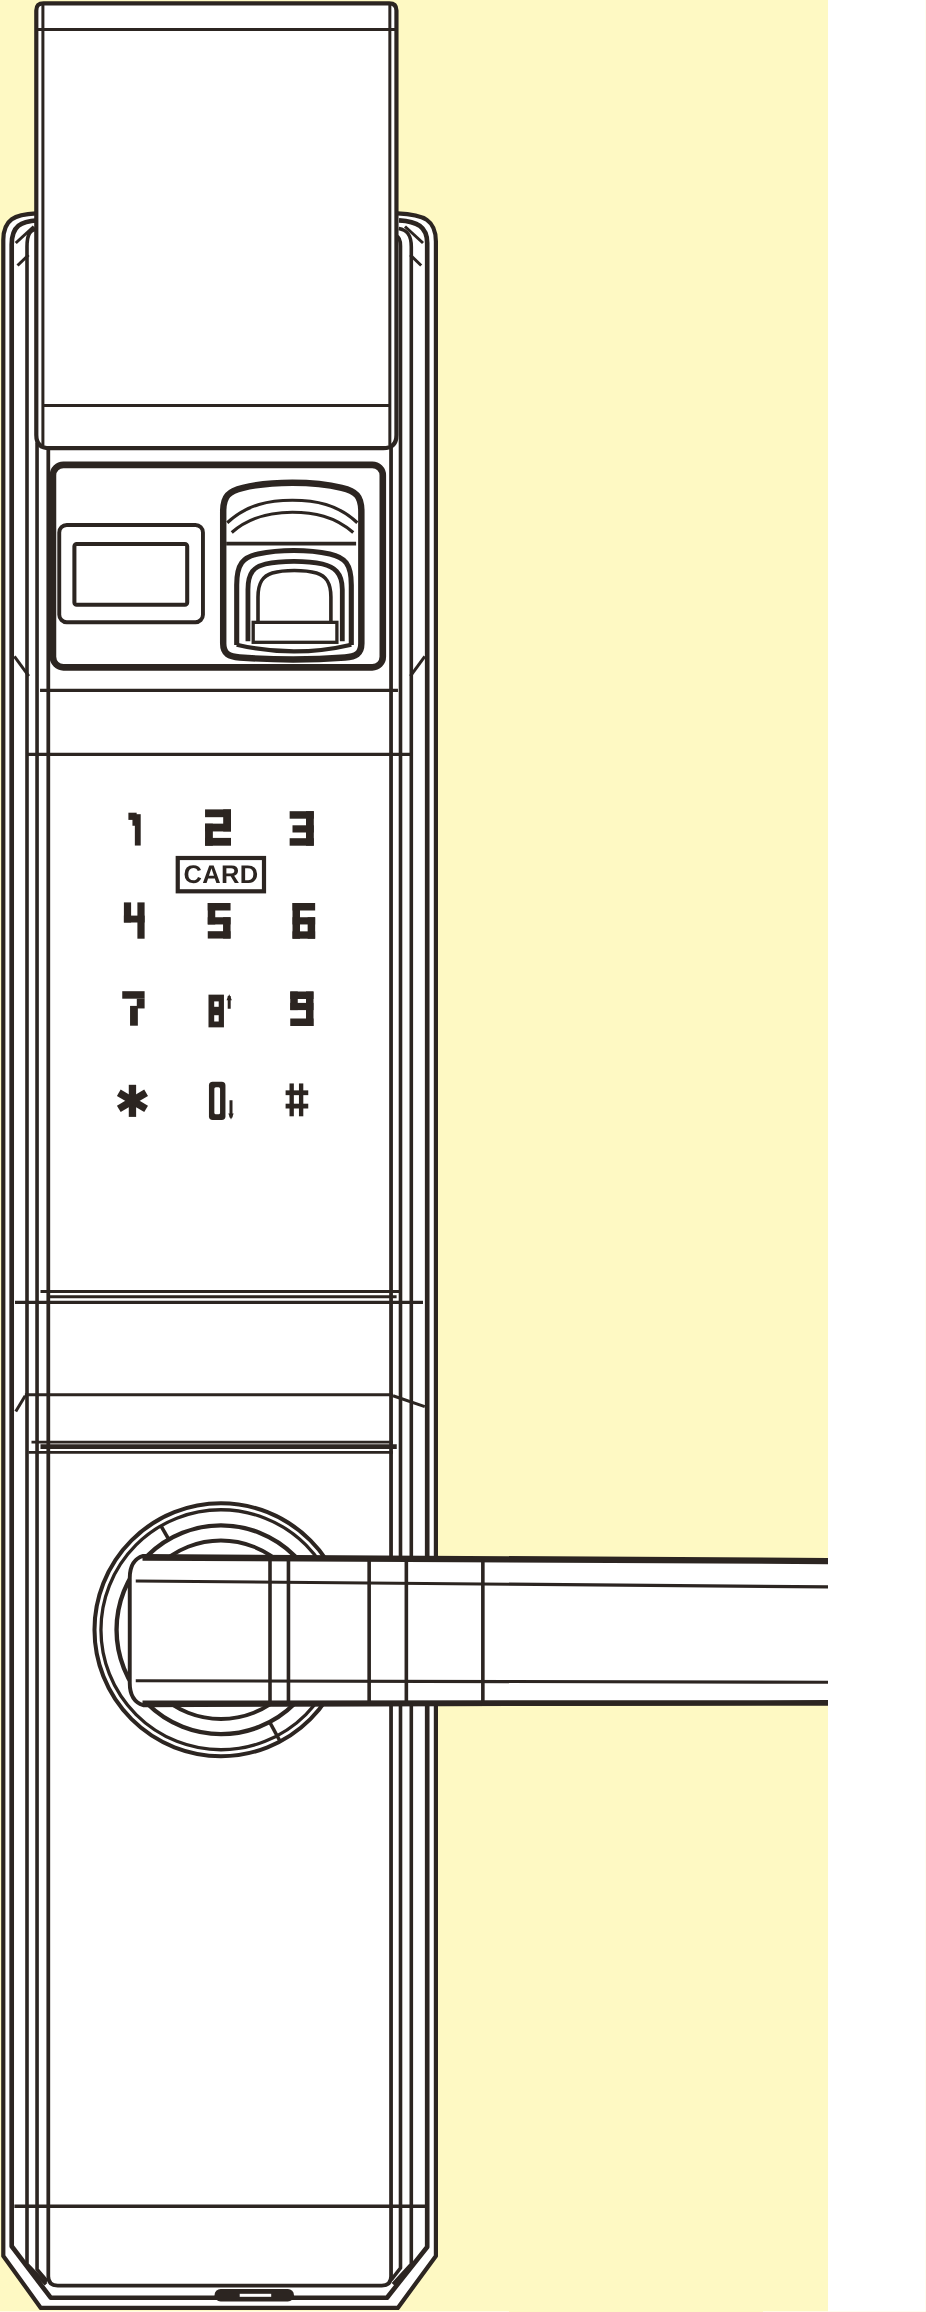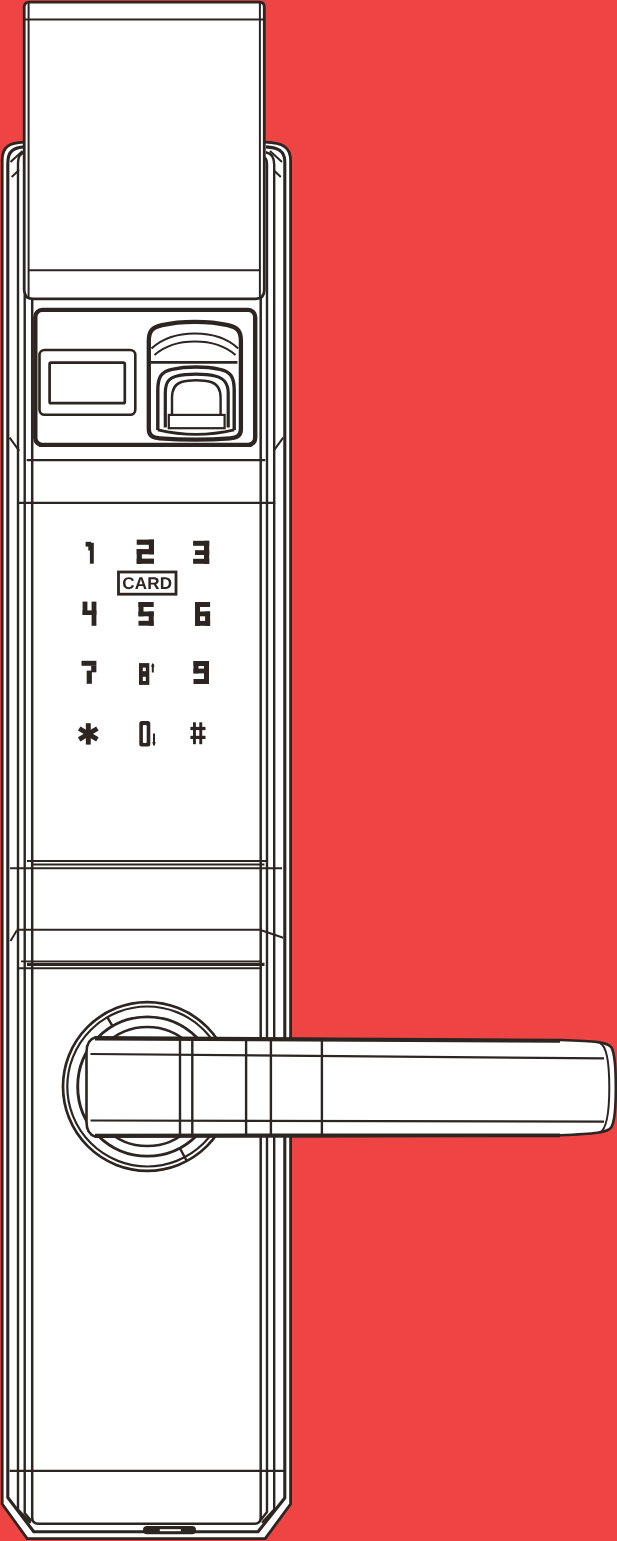--- a/index.html
+++ b/index.html
@@ -1,16 +1,16 @@
 <!DOCTYPE html>
 <html><head>
 <meta charset="utf-8">
 <style>
 html,body{margin:0;padding:0;background:#ffffff;}
-#stage{position:relative;width:617px;height:1541px;background:#ef4444;overflow:hidden;}
+#stage{position:relative;width:552px;height:1541px;background:#fef9c3;overflow:hidden;}
 svg{position:absolute;left:0;top:0;}
 text{font-family:"Liberation Sans", sans-serif;}
 </style>
 </head>
 <body>
 <div id="stage">
 <svg width="617" height="1541" viewBox="0 0 617 1541" fill="none" stroke-linecap="butt">
 
 <g>
 <path d="M2.2,1504 L2.2,160 C2.2,146 10,142.9 24,142.2 L265,142.2 C283,143 290.6,146.8 290.6,161 L290.6,1504 L265.2,1538.6 L27.2,1538.6 Z" fill="#ffffff" stroke="#2c2521" stroke-width="2.8" stroke-linejoin="round"></path>

